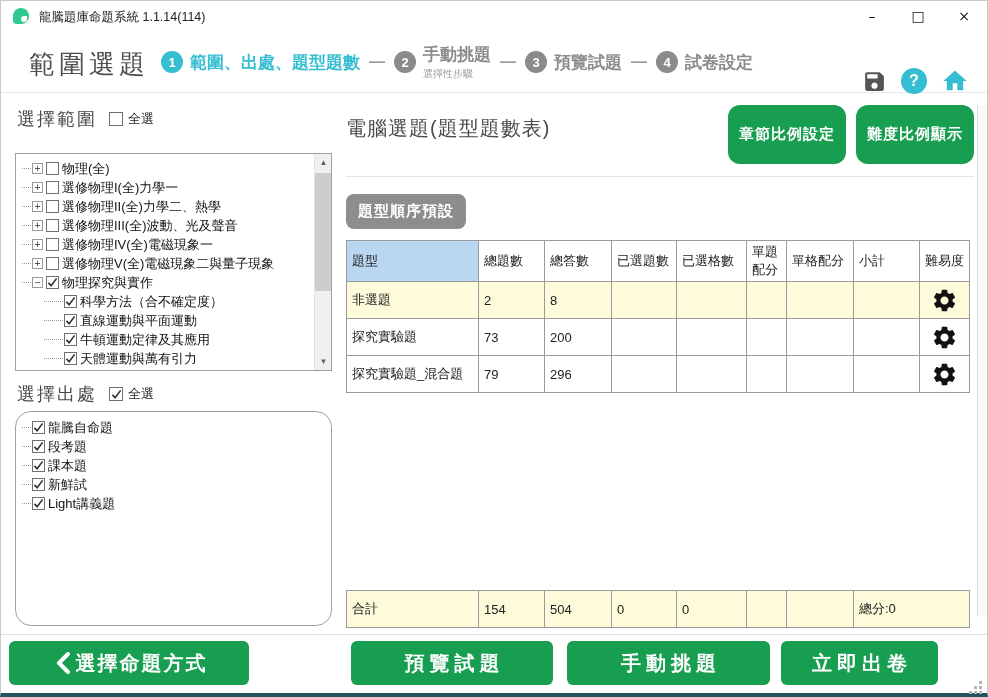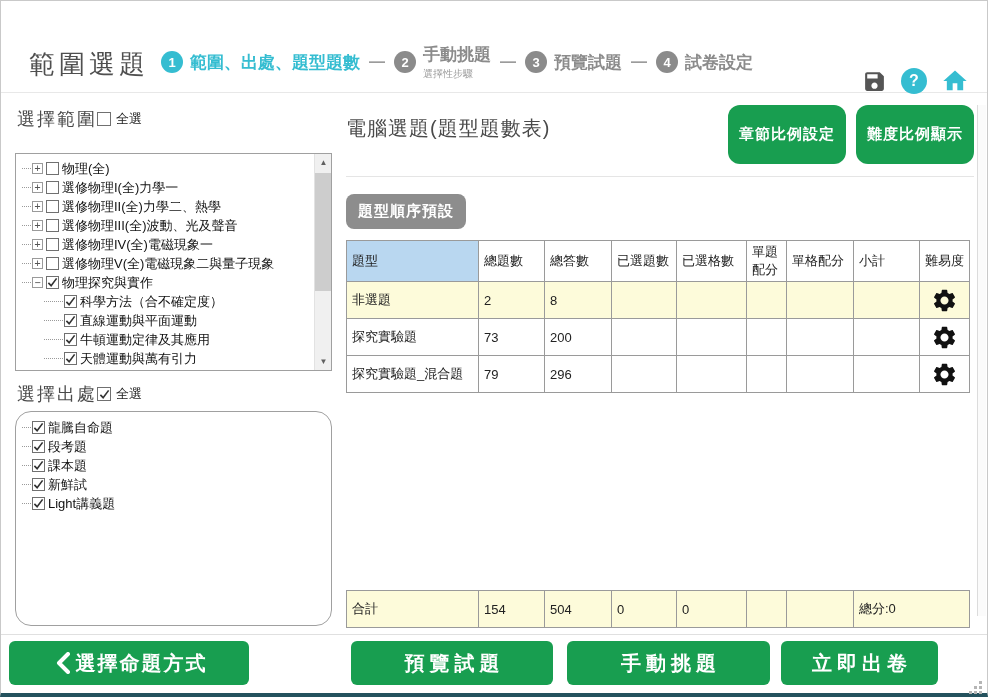--- a/index.html
+++ b/index.html
@@ -45,21 +45,21 @@
   .step-sub { font-size:10px; color:#9b9b9b; font-weight:normal; margin-top:1px; }
   .step-dash { color:#9b9b9b; font-weight:bold; margin:0 9px; font-size:16px; }
   .header-icons { position:absolute; right:18px; top:36px; display:flex; align-items:center; gap:14px; }
   .icon-btn { cursor:pointer; display:flex; align-items:center; justify-content:center; }
   .help-circle {
     width:26px; height:26px; border-radius:50%; background:#35bdd1; color:#fff;
     font-size:16px; font-weight:bold; display:flex; align-items:center; justify-content:center;
   }
   
   .section-label { font-size:18px; color:#4a4a4a; letter-spacing:2px; }
-  .left-head { position:absolute; left:16px; display:flex; align-items:center; }
+  .left-head { position:absolute; left:16px; display:flex; align-items:center; gap:12px; }
   .scope-head { top:106px; }
   .source-head { top:381px; }
   .cb-wrap { display:flex; align-items:center; gap:5px; cursor:pointer; }
   .cb {
     width:14px; height:14px; background:#fff; border:1px solid #707070;
     display:inline-flex; align-items:center; justify-content:center; flex:0 0 auto;
   }
   .cb svg { display:block; }
   .cb-label { font-size:13px; color:#222; }
   .listbox {
@@ -140,20 +140,29 @@
   .grip {
     position:absolute; right:5px; top:46px; width:3px; height:3px; background:#b5b5b5;
     box-shadow:-5px 5px #b5b5b5, 0 5px #b5b5b5, -10px 10px #b5b5b5, -5px 10px #b5b5b5, 0 10px #b5b5b5;
   }
 </style>
 </head>
 <body>
 
 <div class="window">
 
+  <div class="titlebar">
+    <div class="app-logo"></div>
+    <div class="app-title">龍騰題庫命題系統 1.1.14(114)</div>
+    <div class="win-controls">
+      <div class="win-btn">–</div>
+      <div class="win-btn">□</div>
+      <div class="win-btn">×</div>
+    </div>
+  </div>
 
   <div class="header">
     <div class="page-title">範圍選題</div>
     <div class="steps" id="steps">
         <span class="step active">
           <span class="step-circle">1</span>
           <span>
             <span class="step-label" style="display:block">範圍、出處、題型題數</span>
           </span>
         </span>

